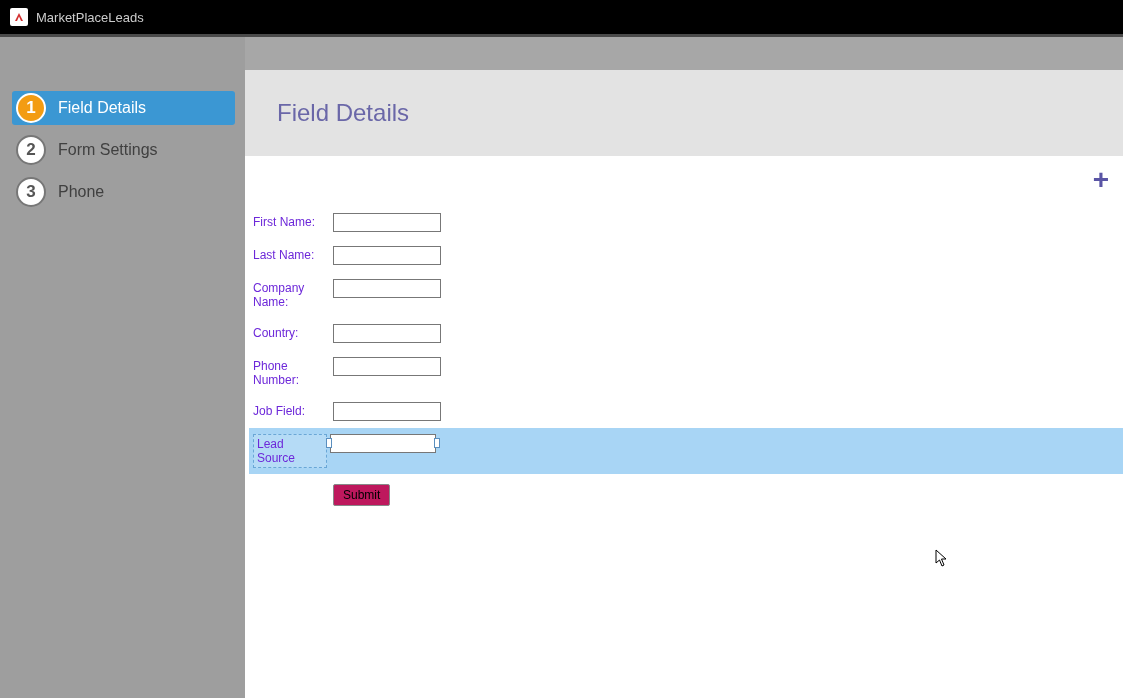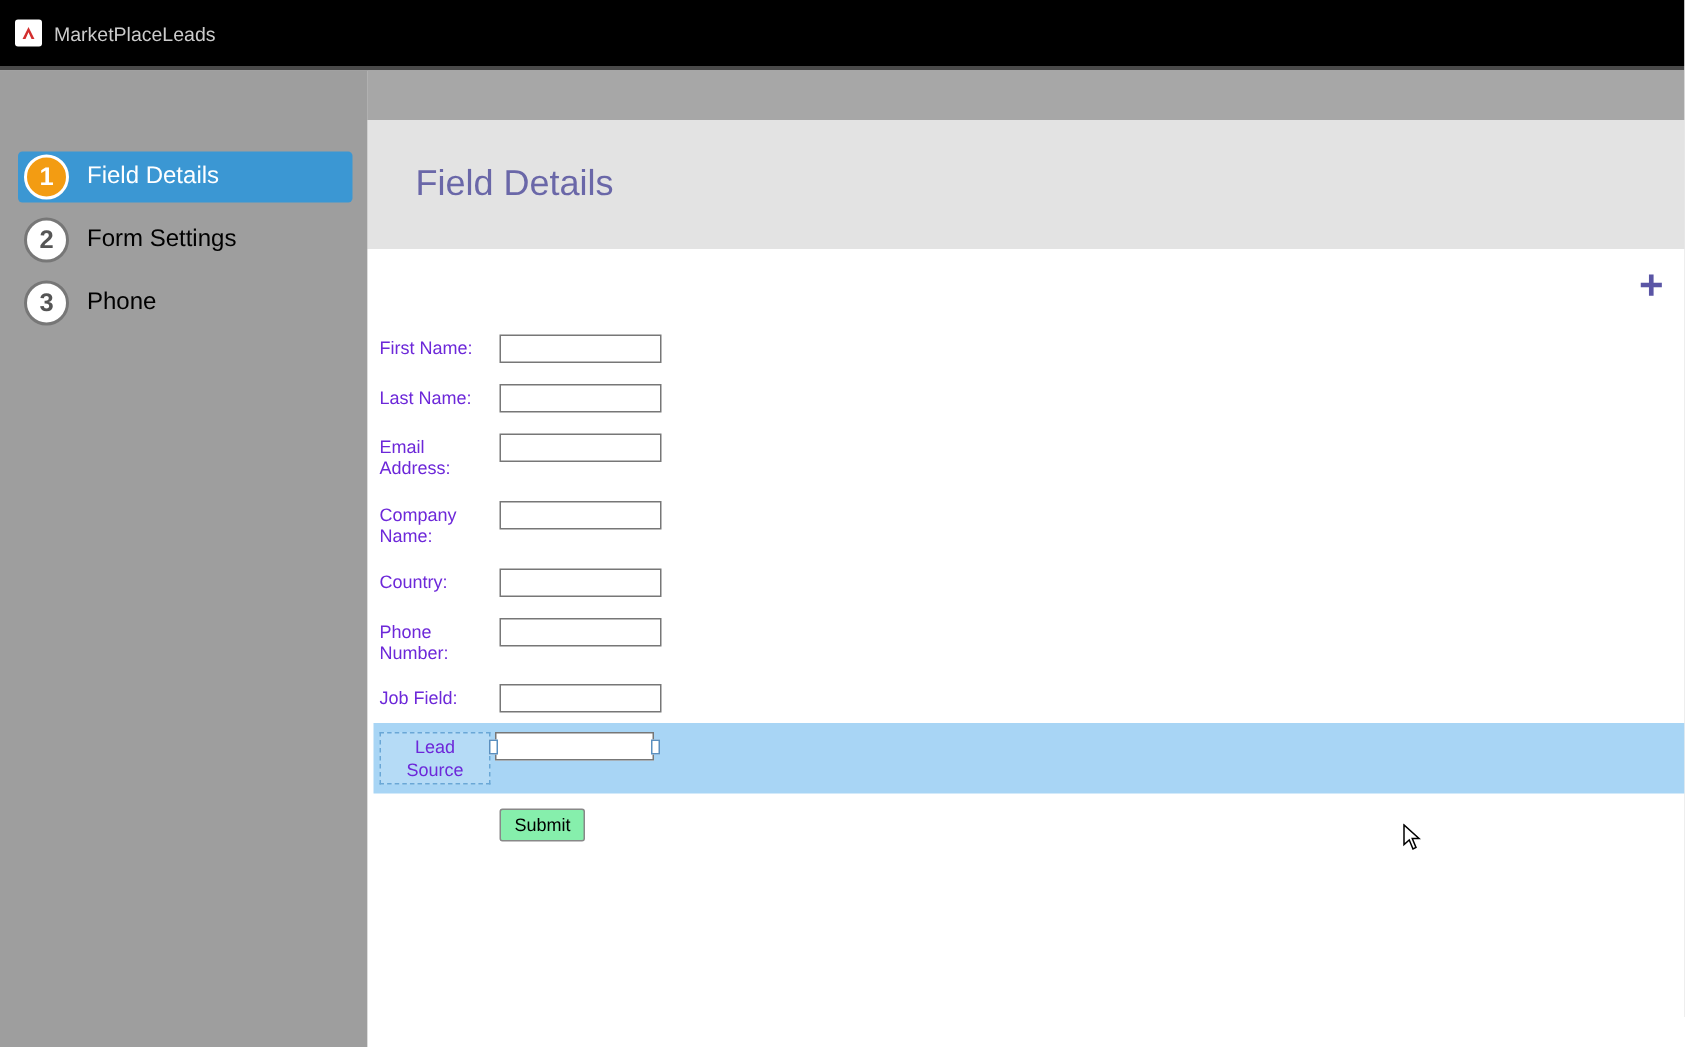--- a/index.html
+++ b/index.html
@@ -4,21 +4,21 @@
   <style>
     * { box-sizing: border-box; margin: 0; padding: 0; }
     body {
       font-family: "Segoe UI", Arial, sans-serif;
       background: #fff;
       width: 1123px;
       height: 698px;
       overflow: hidden;
     }
     .titlebar {
-      height: 44px;
+      height: 34px;
       background: #000;
       color: #ccc;
       display: flex;
       align-items: center;
       padding: 16px 10px;
       font-size: 13px;
     }
     .titlebar .app-icon {
       width: 18px;
       height: 18px;
@@ -67,21 +67,21 @@
       display: flex;
       align-items: center;
       justify-content: center;
       font-weight: 600;
       font-size: 17px;
       margin-right: 12px;
     }
     .step.active .circle { background: #f39c12; color:#fff; border: 2px solid #fff; }
     .step:not(.active) .circle { background: #fff; color:#555; border: 2px solid #777; }
     .step .label { font-size: 16px; }
-    .step:not(.active) .label { color: #000000; }
+    .step:not(.active) .label { color: #404040; }
 
     
     .main {
       flex: 1;
       background: #a7a7a7;
       display: flex;
       flex-direction: column;
     }
     .main-spacer {
       height: 33px;
@@ -144,21 +144,20 @@
       background: #a8d5f5;
       position: relative;
       padding: 6px 0 6px 4px;
     }
     .form-row.selected label {
       border: 1px dashed #6aa7d6;
       background: rgba(255,255,255,0.15);
       padding: 2px 3px;
       width: 74px;
       margin-right: 3px;
-      text-align: center;
     }
     .form-row.selected .input-wrap {
       position: relative;
       display: inline-flex;
       align-items: center;
     }
     .form-row.selected input[type="text"] {
       width: 106px;
     }
     .handle {
@@ -170,21 +169,21 @@
     }
     .handle.left { left: -4px; }
     .handle.right { right: -4px; }
 
     .submit-row {
       padding: 10px 0 0 84px;
     }
     .submit-btn {
       font-size: 12px;
       padding: 3px 9px;
-      background: #86efac;
+      background: #be185d;
       border: 1px solid #888;
       border-radius: 2px;
       cursor: pointer;
     }
 
     .cursor-pointer {
       position: absolute;
       left: 935px;
       top: 549px;
       width: 14px;
@@ -236,24 +235,20 @@
 
         <div class="form-row">
           <label>First Name:</label>
           <input type="text" value="" style="">
         </div>
         <div class="form-row">
           <label>Last Name:</label>
           <input type="text" value="" style="">
         </div>
         <div class="form-row">
-          <label>Email Address:</label>
-          <input type="text" value="" style="">
-        </div>
-        <div class="form-row">
           <label>Company Name:</label>
           <input type="text" value="" style="">
         </div>
         <div class="form-row">
           <label>Country:</label>
           <input type="text" value="" style="">
         </div>
         <div class="form-row">
           <label>Phone Number:</label>
           <input type="text" value="" style="">

